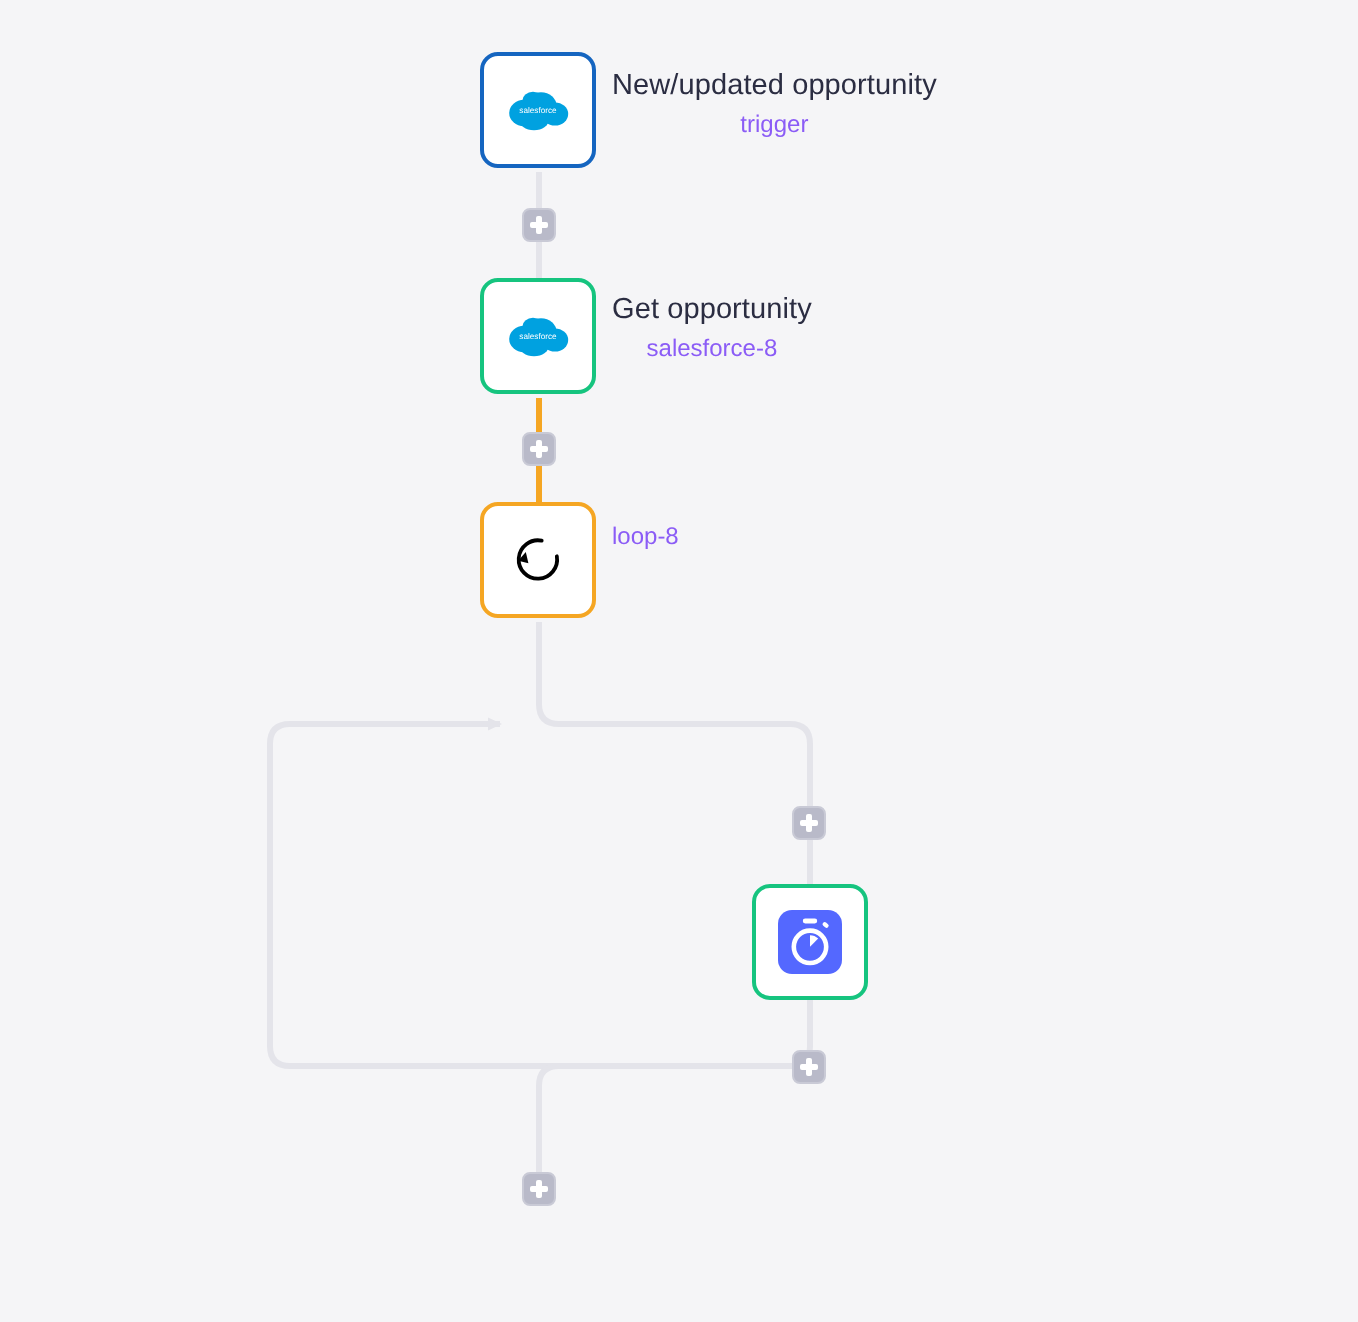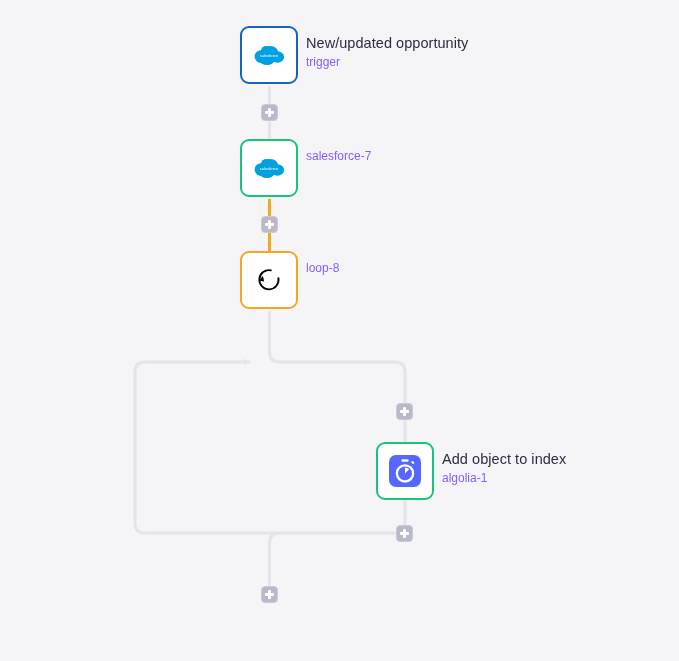--- a/index.html
+++ b/index.html
@@ -11,20 +11,21 @@
     height: 661px;
     background: #f5f5f7;
     font-family: "Liberation Sans", sans-serif;
     overflow: hidden;
   }
   #canvas {
     position: relative;
     width: 664px;
     height: 661px;
     background: #f5f5f7;
+    text-align: center;
   }
 
   
   #wires {
     position: absolute;
     left: 0;
     top: 0;
     width: 679px;
     height: 661px;
     pointer-events: none;
@@ -151,21 +152,22 @@
           <ellipse cx="19.5" cy="10" rx="7.8" ry="6.9"></ellipse>
           <ellipse cx="26.5" cy="14" rx="6.6" ry="5.8"></ellipse>
           <ellipse cx="16" cy="16.5" rx="7.6" ry="5.6"></ellipse>
           <ellipse cx="15.5" cy="7.5" rx="5.4" ry="4.6"></ellipse>
         </g>
         <text x="18" y="13.6" font-family="'Liberation Sans',sans-serif" font-size="4.1" fill="#ffffff" text-anchor="middle">salesforce</text>
       </svg>
     </span>
   </div>
   <div class="node-label" style="left:306px; top:146px;">
-    <div class="node-sub">salesforce-7</div>
+    <div class="node-title">Get opportunity</div>
+    <div class="node-sub">salesforce-8</div>
   </div>
 
   <div class="plus-btn" style="left:261px; top:216px;"></div>
 
   <div class="node border-orange" style="left:240px; top:251px;">
     <span class="node-icon">
       <svg width="32" height="32" viewBox="0 0 32 32">
         <path d="M6.4,16.2 A9.6,9.6 0 1,1 12.5,25.2" fill="none" stroke="#000000" stroke-width="1.9" stroke-linecap="round" transform="rotate(170 16 16)"></path>
         <path d="M9.9,12.0 L6.1,16.4 L11.2,17.6 Z" fill="#000000"></path>
       </svg>
@@ -181,22 +183,18 @@
     <span class="node-icon">
       <svg width="36" height="36" viewBox="0 0 36 36">
         <rect x="2" y="2" width="32" height="32" rx="7" fill="#5468ff"></rect>
         <rect x="14.4" y="6.3" width="7.2" height="2.4" rx="1.2" fill="#ffffff"></rect>
         <circle cx="18" cy="20.4" r="8.1" fill="none" stroke="#ffffff" stroke-width="2.3"></circle>
         <path d="M18,20.4 L18,14.6 A5.8,5.8 0 0,1 22.1,16.3 Z" fill="#ffffff"></path>
         <rect x="24.2" y="8.4" width="3.3" height="2.1" rx="1" fill="#ffffff" transform="rotate(42 25.8 9.4)"></rect>
       </svg>
     </span>
   </div>
-  <div class="node-label" style="left:442px; top:450px;">
-    <div class="node-title">Add object to index</div>
-    <div class="node-sub">algolia-1</div>
-  </div>
 
   <div class="plus-btn" style="left:396px; top:525px;"></div>
 
   <div class="plus-btn" style="left:261px; top:586px;"></div>
 
 </div>
 
 </body></html>

